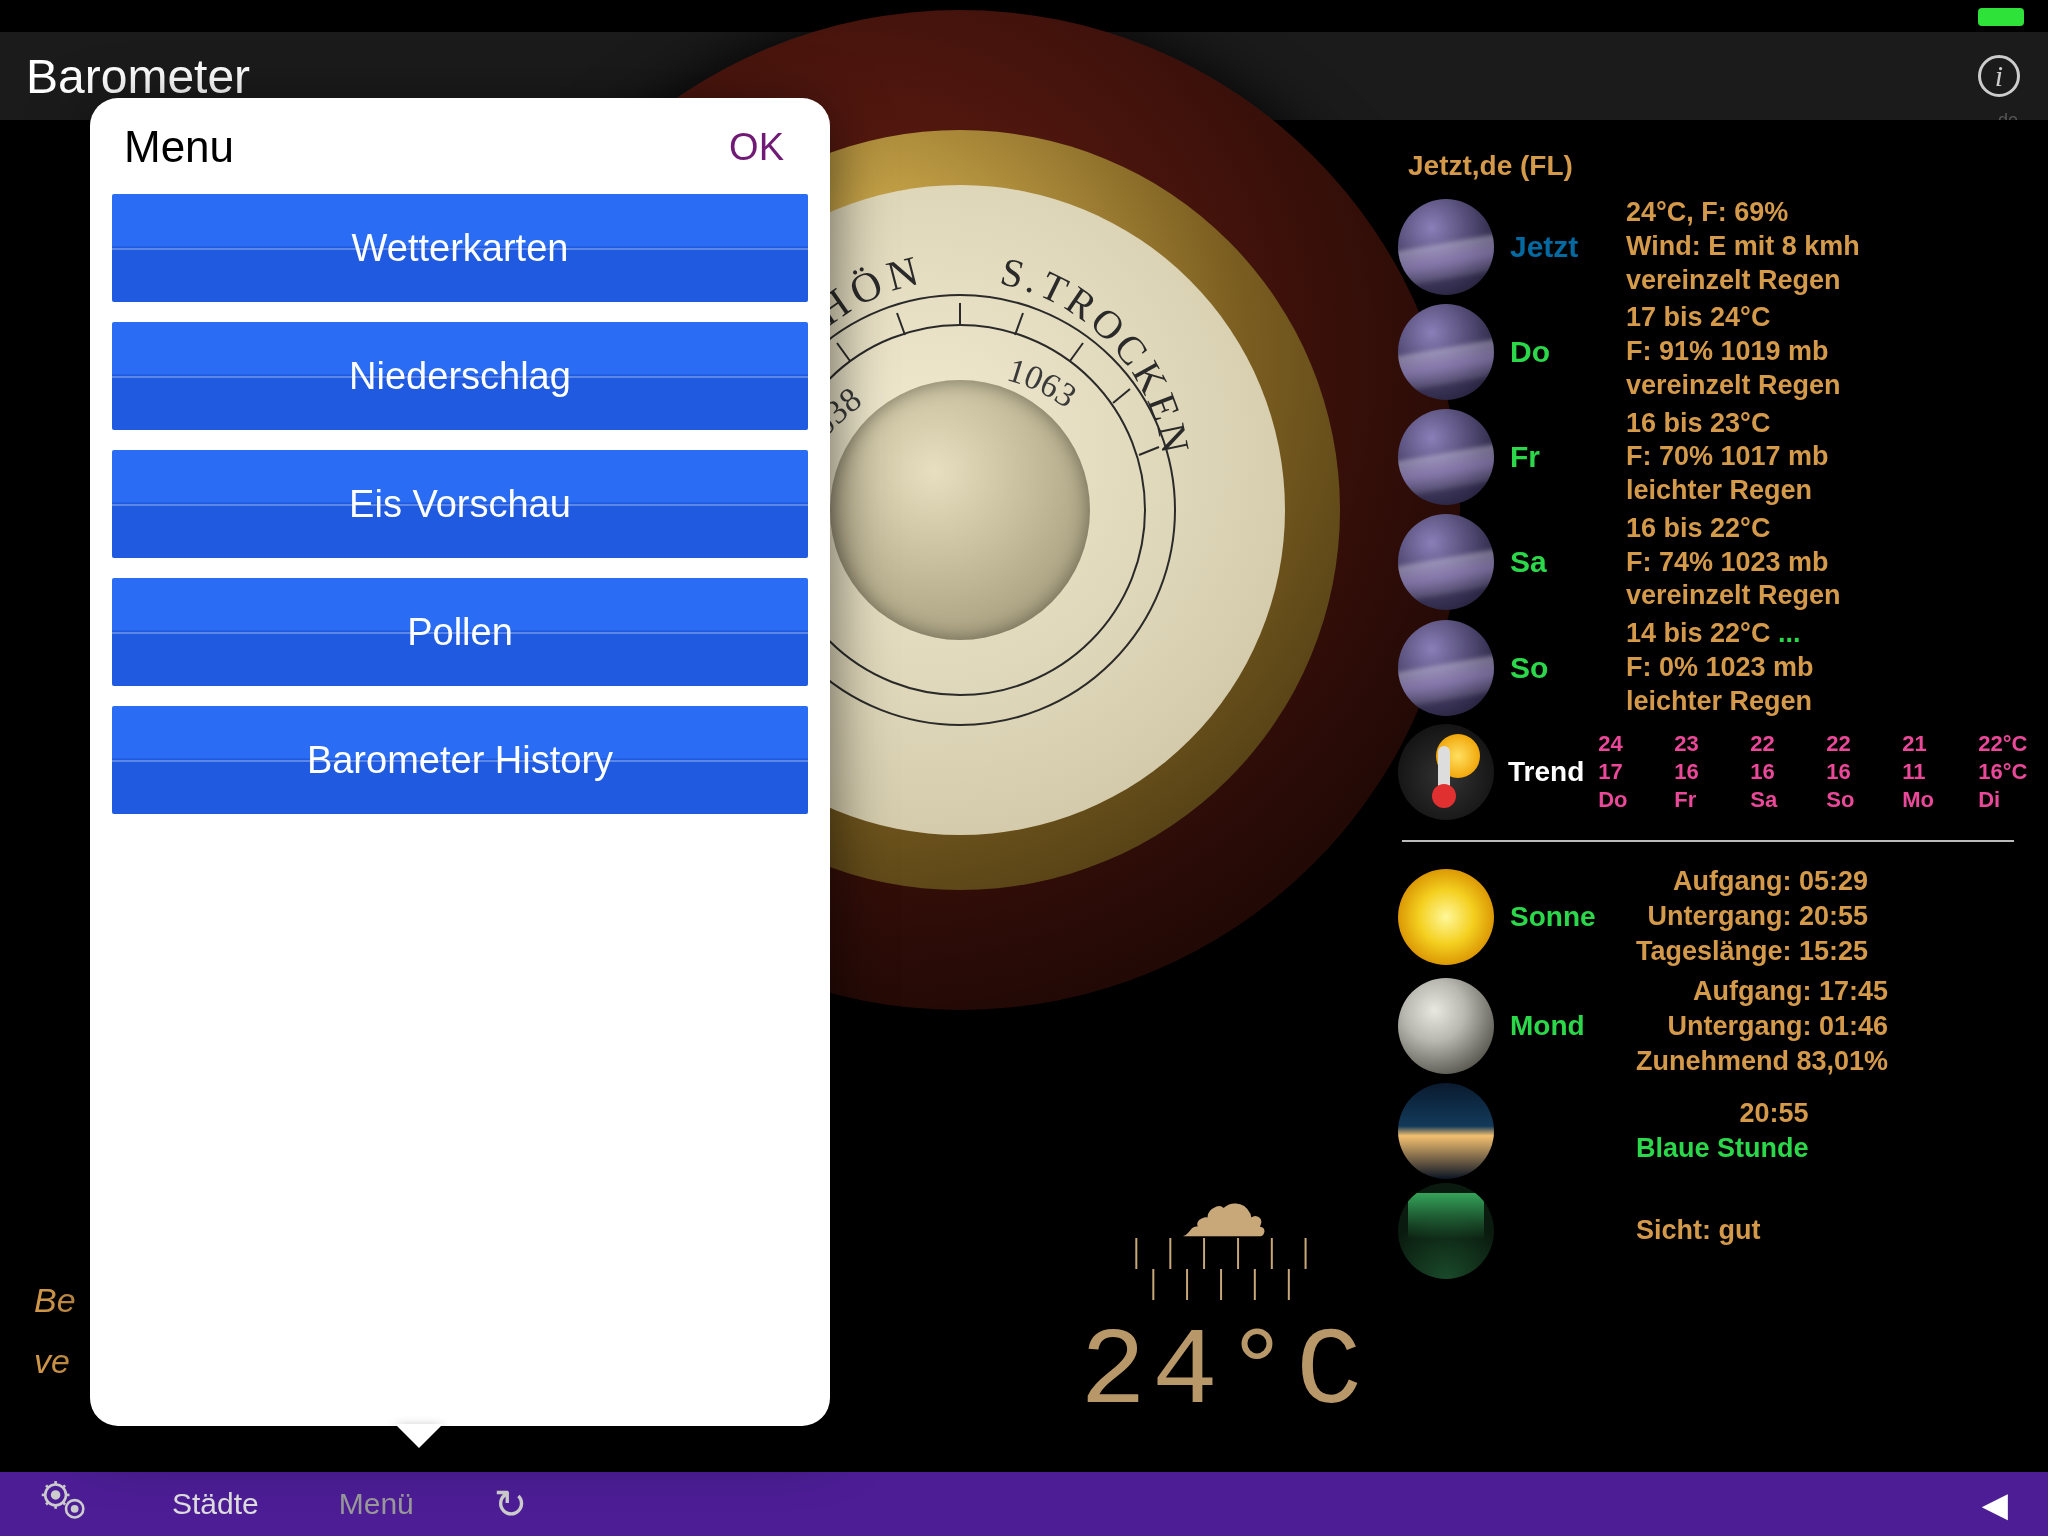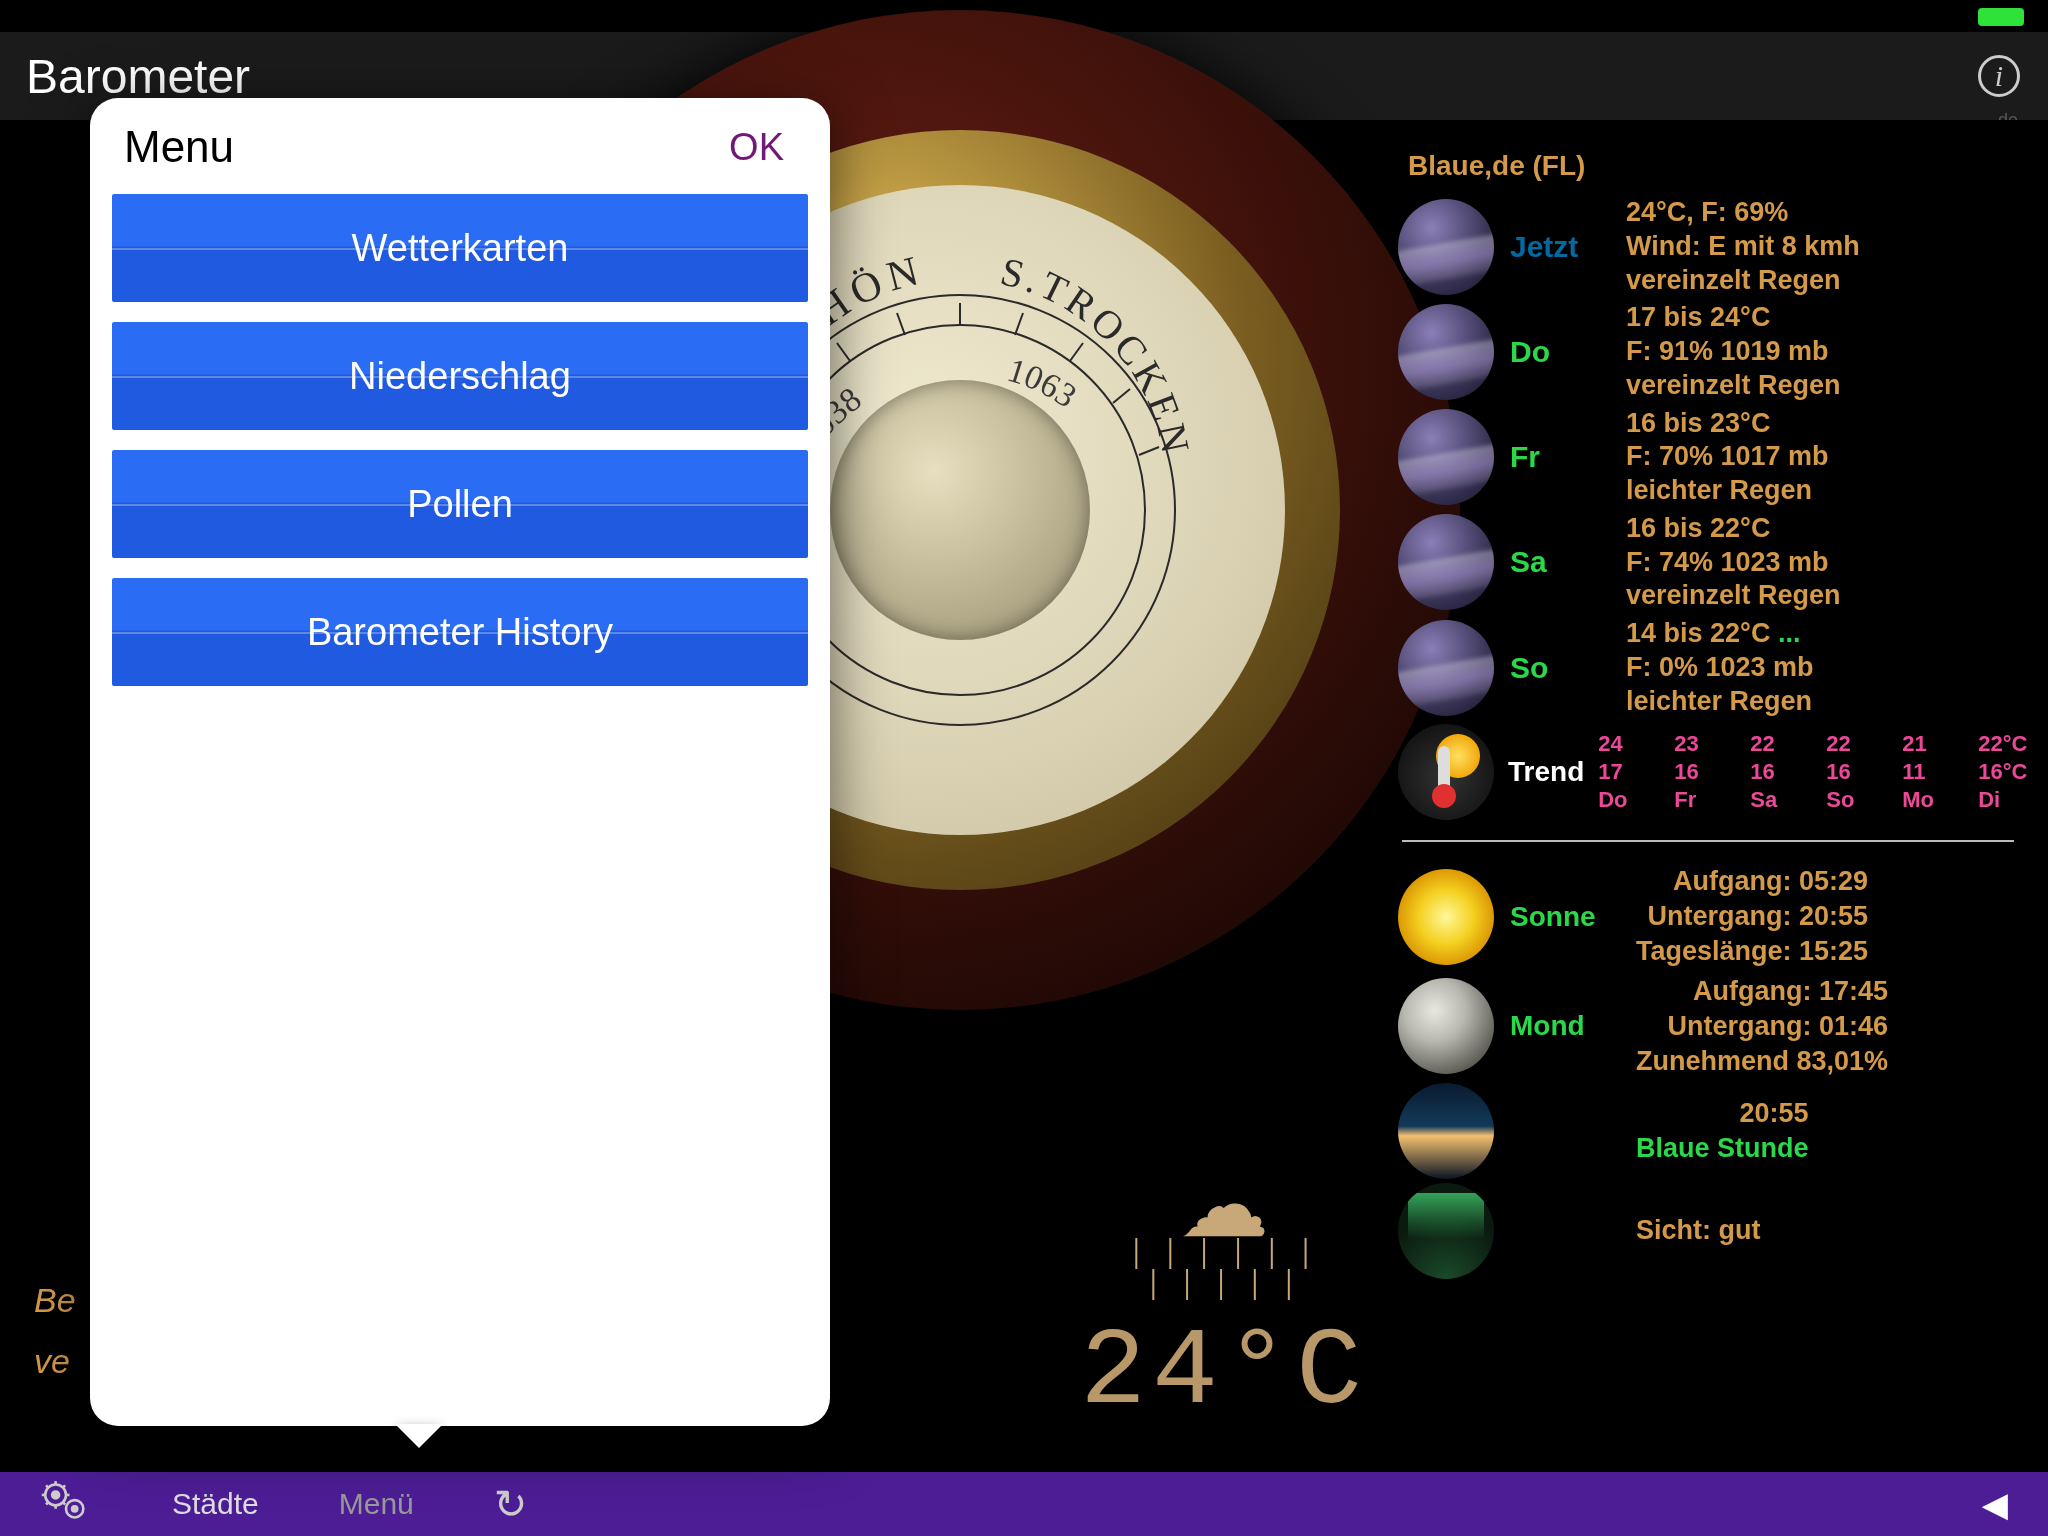--- a/index.html
+++ b/index.html
@@ -406,21 +406,21 @@
     <div>ve</div>
   </div>
 
   <div class="cur-temp-box">
     <div class="rain-cloud">☁</div>
     <div class="rain-dots">׀ ׀ ׀ ׀ ׀ ׀<br>׀ ׀ ׀ ׀ ׀</div>
     <div class="seg-temp">24°C</div>
   </div>
 
   <div class="rpanel">
-    <div class="loc-title">Blaue,de (FL)</div>
+    <div class="loc-title">Jetzt,de (FL)</div>
 
     <div id="forecast-rows">
         <div class="frow">
           <div class="ficon"></div>
           <div class="fday white">Jetzt</div>
           <div class="ftext">24°C, F: 69%<br>Wind: E mit 8 kmh<br>vereinzelt Regen</div>
         </div>
         <div class="frow">
           <div class="ficon"></div>
           <div class="fday green">Do</div>
@@ -526,17 +526,18 @@
 </div>
 
 <div class="popover">
   <div class="popover-header">
     <div class="popover-title">Menu</div>
     <div class="popover-ok">OK</div>
   </div>
   <div class="menu-list" id="menu-list">
       <div class="menu-btn">Wetterkarten</div>
       <div class="menu-btn">Niederschlag</div>
+      <div class="menu-btn">Eis Vorschau</div>
       <div class="menu-btn">Pollen</div>
       <div class="menu-btn">Barometer History</div>
     </div>
   <div class="popover-arrow"></div>
 </div>
 
 </body></html>

